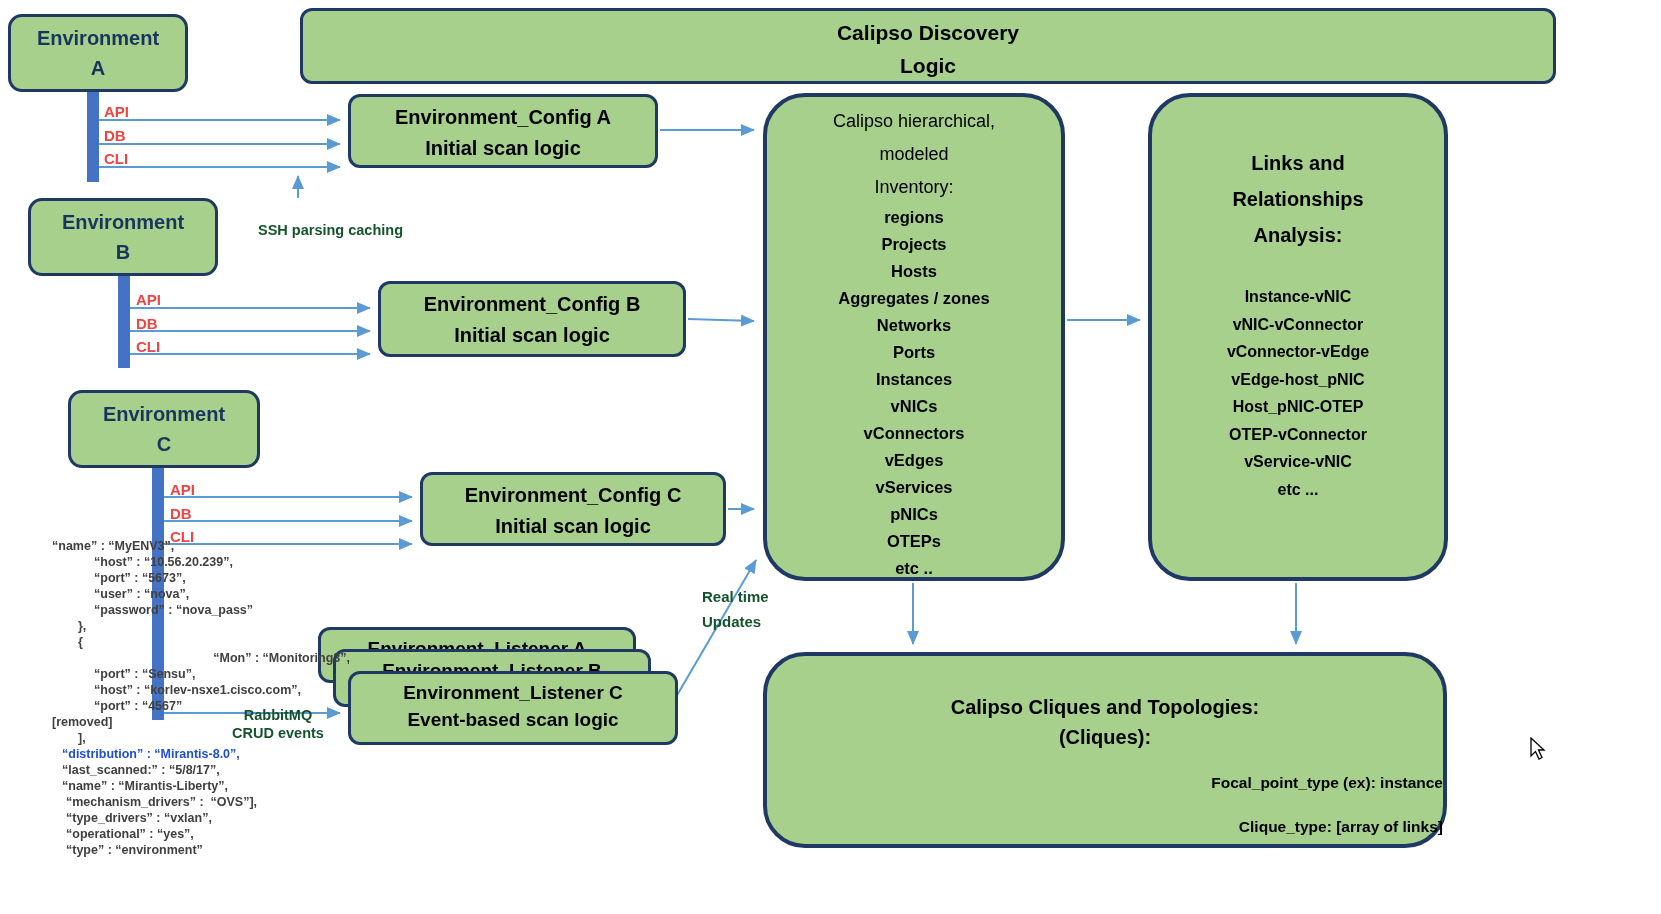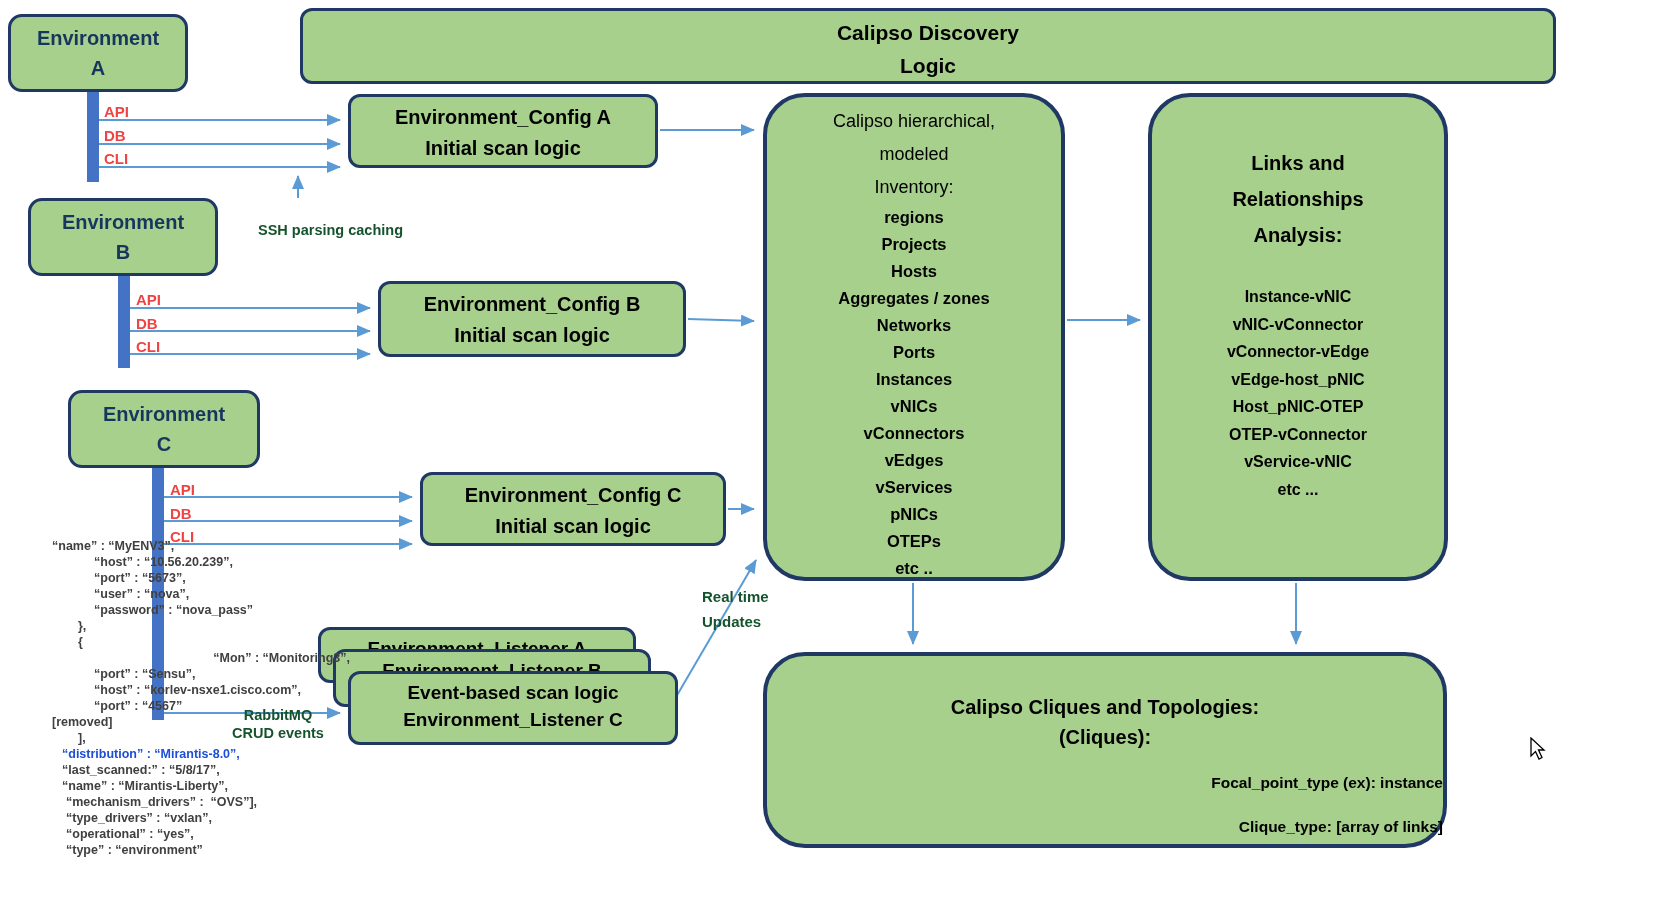--- a/index.html
+++ b/index.html
@@ -186,22 +186,22 @@
     </div>
   </div>
 
   <div class="gbox listener" style="left:318px;top:627px;width:318px;height:56px;z-index:1;">
     <div>Environment_Listener A</div>
   </div>
   <div class="gbox listener" style="left:333px;top:649px;width:318px;height:58px;z-index:2;">
     <div>Environment_Listener B</div>
   </div>
   <div class="gbox listener" style="left:348px;top:671px;width:330px;height:74px;z-index:3;">
+    <div>Environment_Listener C</div>
     <div>Event-based scan logic</div>
-    <div>Environment_Listener C</div>
   </div>
 
   <div class="annot annot-14" style="left:258px;top:221px;">SSH parsing caching</div>
   <div class="annot annot-14" style="left:222px;top:686px;width:112px;text-align:center;z-index:4;margin-top:20px;">
     <div>RabbitMQ</div>
     <div>CRUD events</div>
   </div>
   <div class="annot annot-15" style="left:678px;top:584px;margin-left:24px;">
     <div>Real time</div>
     <div>Updates</div>

